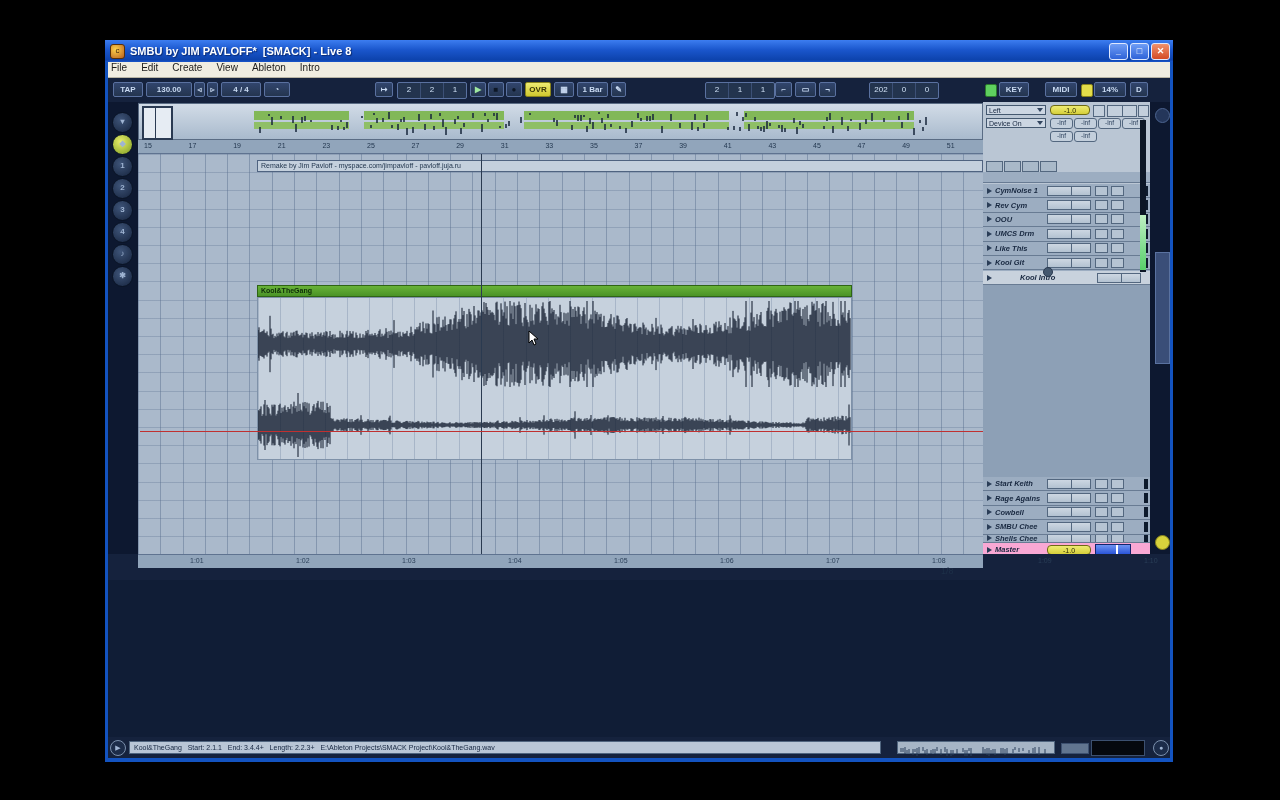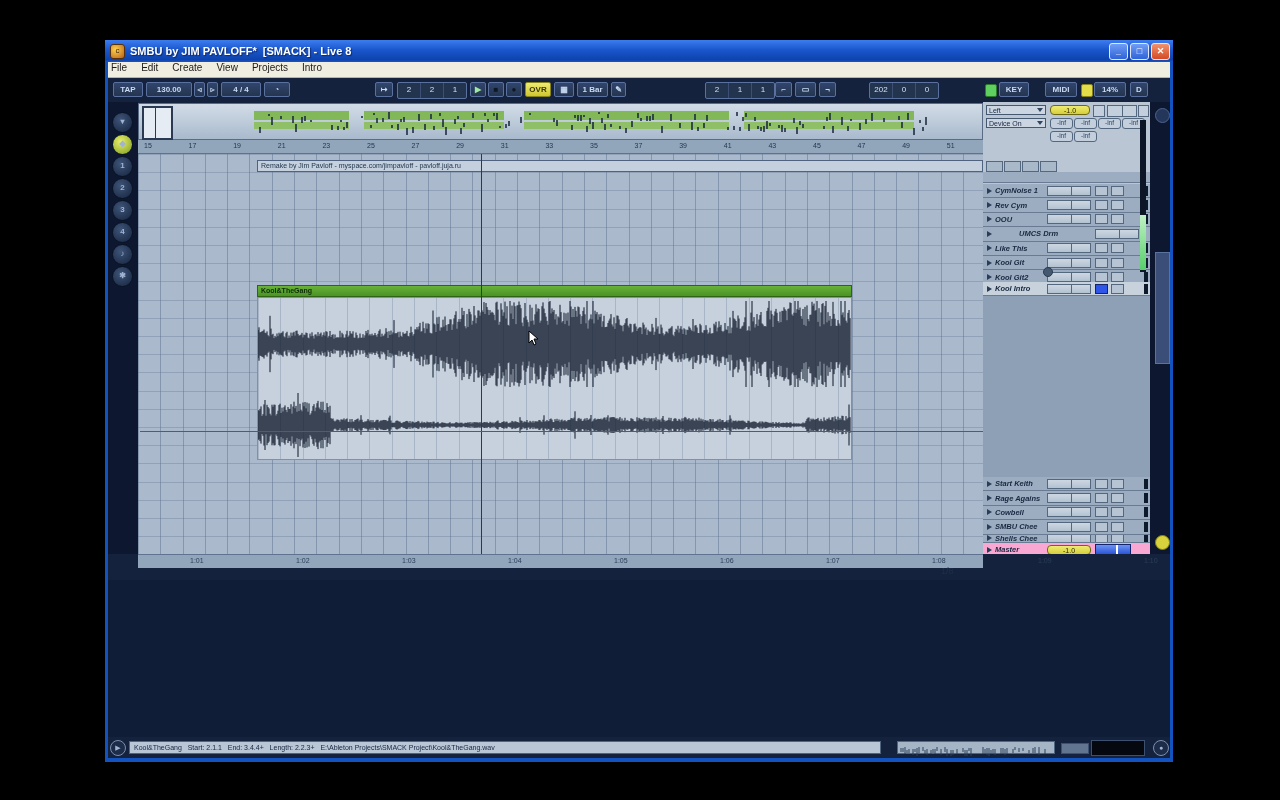--- a/index.html
+++ b/index.html
@@ -110,21 +110,21 @@
       <div class="winbtn b">□</div>
       <div class="winbtn r">✕</div>
     </div>
   </div>
 
   <div class="a" id="menubar">
       <span>File</span>
       <span>Edit</span>
       <span>Create</span>
       <span>View</span>
-      <span>Projects</span>
+      <span>Ableton</span>
       <span>Intro</span>
     </div>
 
   <div class="a" id="transport">
     <div class="tbtn" style="left:8px;width:30px">TAP</div>
     <div class="tbtn" style="left:41px;width:46px">130.00</div>
     <div class="tbtn" style="left:89px;width:11px">◃</div>
     <div class="tbtn" style="left:102px;width:11px">▹</div>
     <div class="tbtn" style="left:116px;width:40px">4 / 4</div>
     <div class="tbtn" style="left:159px;width:26px">◔</div>
@@ -279,21 +279,21 @@
       <div class="trow" style="top: 110.8px; height: 14.4px;">
         <span class="tplay"></span>
         <span class="tname">OOU</span>
         <span class="tvol">
           <i></i>
         </span>
         <span class="tsq"></span>
         <span class="tsq"></span>
         <span class="tmeter"></span>
       </div>
-      <div class="trow" style="top: 125.2px; height: 14.4px; gap: 24px;">
+      <div class="trow" style="top: 125.2px; height: 14.4px;">
         <span class="tplay"></span>
         <span class="tname">UMCS Drm</span>
         <span class="tvol">
           <i></i>
         </span>
         <span class="tsq"></span>
         <span class="tsq"></span>
         <span class="tmeter"></span>
       </div>
       <div class="trow" style="top: 139.6px; height: 14.4px;">
@@ -319,21 +319,21 @@
       <div class="trow" style="top: 168.4px; height: 14.4px;">
         <span class="tplay"></span>
         <span class="tname">Kool Git2</span>
         <span class="tvol">
           <i></i>
         </span>
         <span class="tsq"></span>
         <span class="tsq"></span>
         <span class="tmeter"></span>
       </div>
-      <div class="trow sel" style="top: 180px; height: 14.4px;">
+      <div class="trow sel" style="top: 169px; height: 14.4px; gap: 25px;">
         <span class="tplay"></span>
         <span class="tname">Kool Intro</span>
         <span class="tvol">
           <i></i>
         </span>
         <span class="tsq on"></span>
         <span class="tsq"></span>
         <span class="tmeter"></span>
       </div>
       <div style="left: 0px; top: 197px; width: 167px; height: 178px; background: rgb(186, 198, 212); border-bottom: 1px solid rgb(104, 123, 147);">

